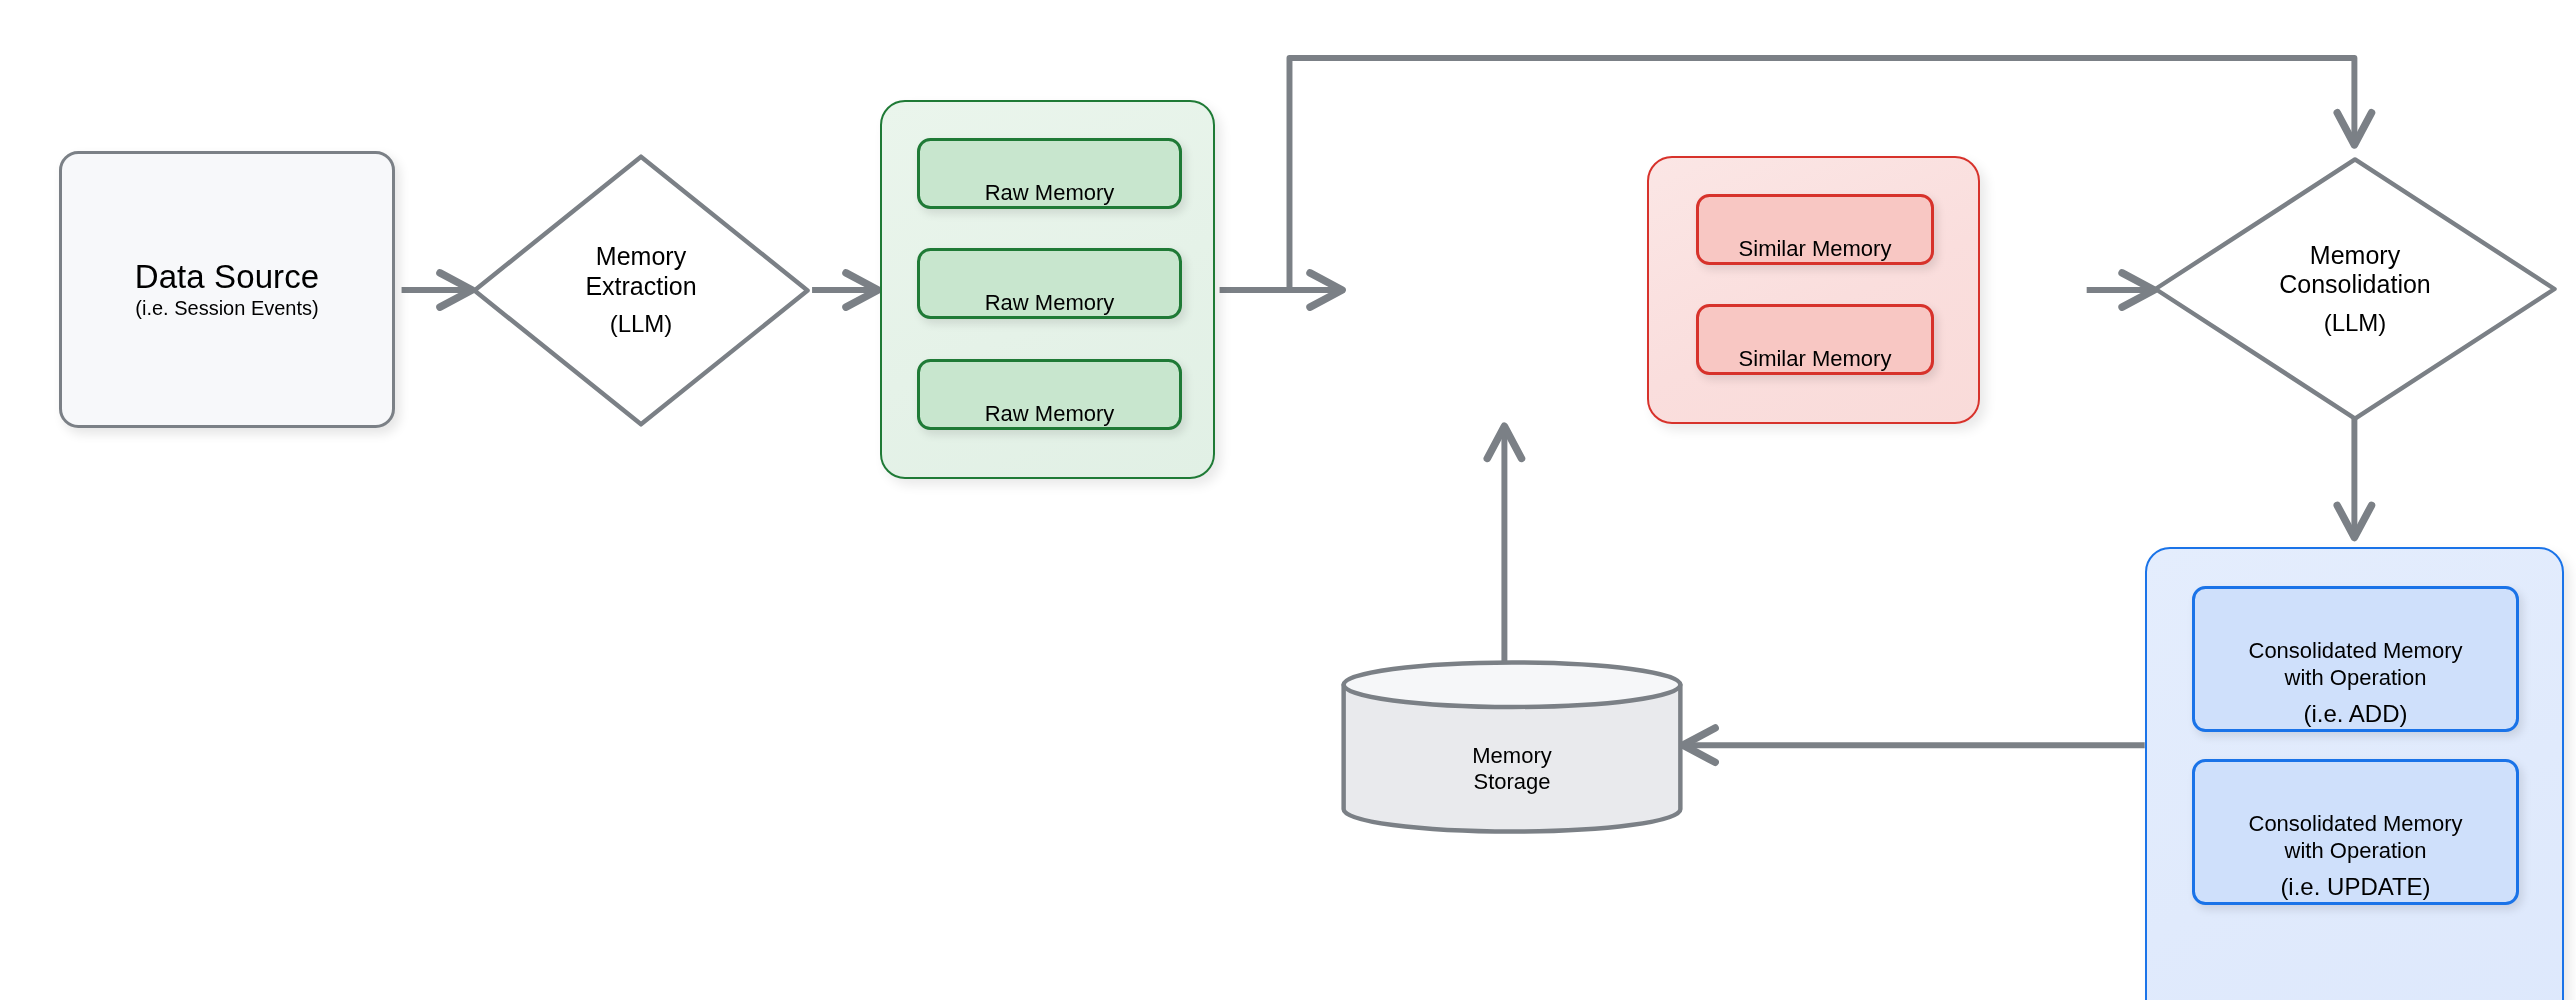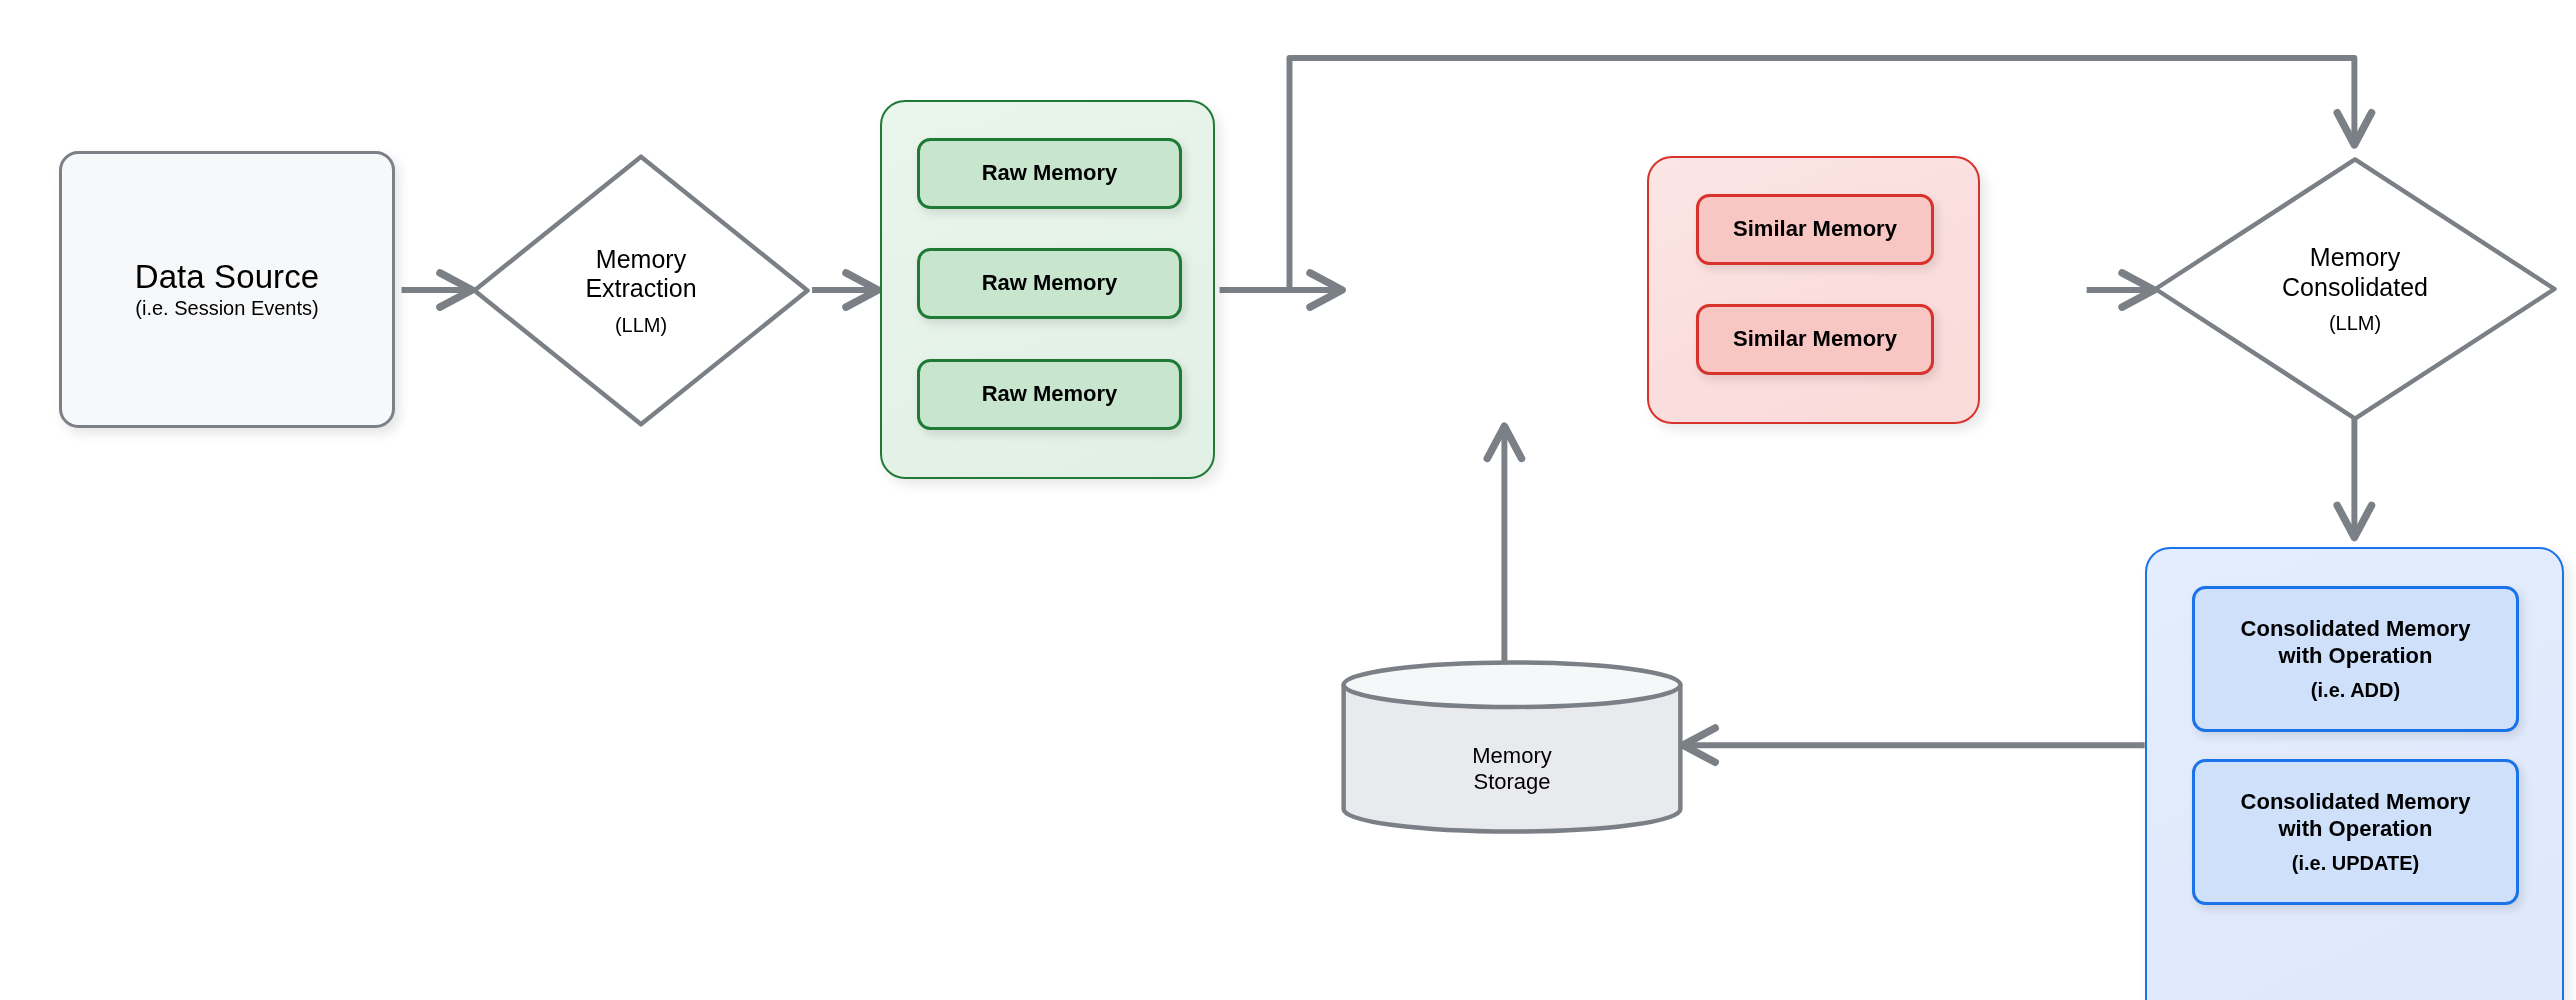--- a/index.html
+++ b/index.html
@@ -33,21 +33,21 @@
   .plain-box {
     border: 3.7px solid #7b8086;
     border-radius: 19.3px;
     background: #f7f8fa;
     box-shadow: 4.5px 5.2px 10.4px rgba(0,0,0,0.10);
   }
   .title-lg { font-size: 33px; letter-spacing: 0.1px; line-height: 1.12; }
   .title-md { font-size: 25px; line-height: 1.18; }
   .title-sm { font-size: 22px; line-height: 1.2; }
   .sub      { font-size: 20px; line-height: 1.2; margin-top: 1px; }
-  .sub-sm   { font-size: 20px; line-height: 1.2; margin-top: 9px; }
+  .sub-sm   { font-size: 24px; line-height: 1.2; margin-top: 9px; }
 
   
   .diamond-wrap { position: absolute; }
   .diamond-wrap svg { position: absolute; left: 0; top: 0; overflow: visible; }
   .diamond-label {
     position: absolute;
     left: 0; top: 0;
     width: 100%; height: 100%;
     display: flex;
     flex-direction: column;
@@ -78,25 +78,24 @@
     border: 2.2px solid #1a73e8;
     background: linear-gradient(155deg,#e4edfd 0%, #e0eafc 55%, #dde8fc 100%);
     box-shadow: 5.2px 6px 12px rgba(0,0,0,0.09);
   }
   .chip {
     position: absolute;
     box-sizing: border-box;
     display: flex;
     flex-direction: column;
     align-items: center;
-    justify-content: center;
+    justify-content: flex-end;
     text-align: center;
     border-radius: 13.4px;
     color: #000;
-    font-weight: bold;
   }
   .chip.green {
     border: 3.7px solid #1f7a36;
     background: #c8e6ce;
     box-shadow: 3.7px 4.5px 8.2px rgba(0,0,0,0.10);
   }
   .chip.red {
     border: 3.7px solid #d7322b;
     background: #f8c7c3;
     box-shadow: 3.7px 4.5px 8.2px rgba(0,0,0,0.10);
@@ -194,21 +193,21 @@
       <span>Similar Memory</span>
     </div>
   </div>
 
   <div class="diamond-wrap" style="left:2151px; top:155px; width:408px; height:268px;">
     <svg width="408" height="268" viewBox="0 0 548 360" xmlns="http://www.w3.org/2000/svg">
       <path d="M 274 6 L 542 180 L 274 354 L 6 180 Z" fill="#ffffff" stroke="#7b8086" stroke-width="6" stroke-linejoin="round"></path>
     </svg>
     <div class="diamond-label">
       <div class="title-md">Memory</div>
-      <div class="title-md">Consolidated</div>
+      <div class="title-md">Consolidation</div>
       <div class="sub-sm">(LLM)</div>
     </div>
   </div>
 
   <div class="group blue" style="left:2145px; top:547px; width:419px; height:515px;">
     <div class="chip blue" style="left:45px; top:37px; width:327px; height:146px;">
       <span class="title-sm">Consolidated Memory</span>
       <span class="title-sm">with Operation</span>
       <span class="sub-sm">(i.e. ADD)</span>
     </div>

